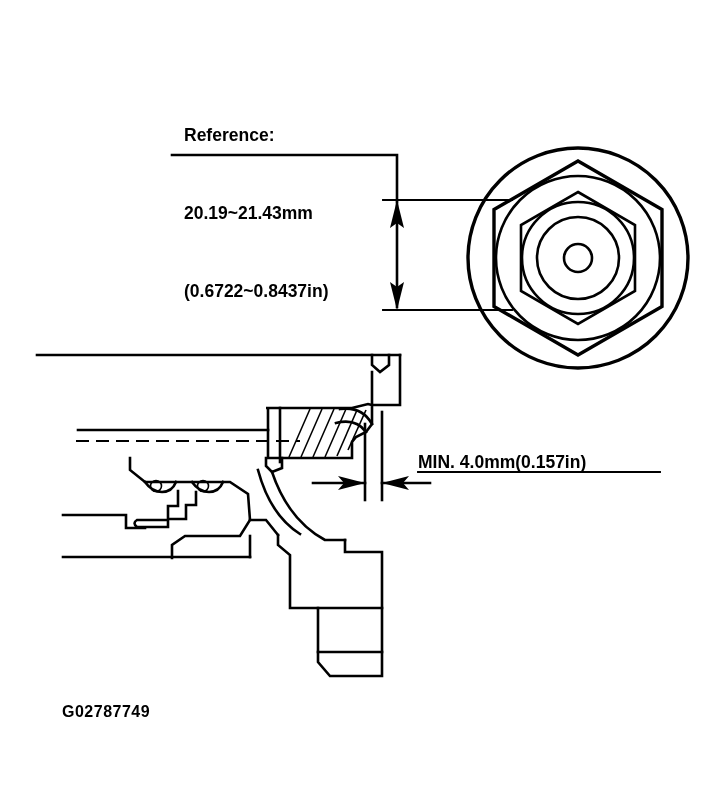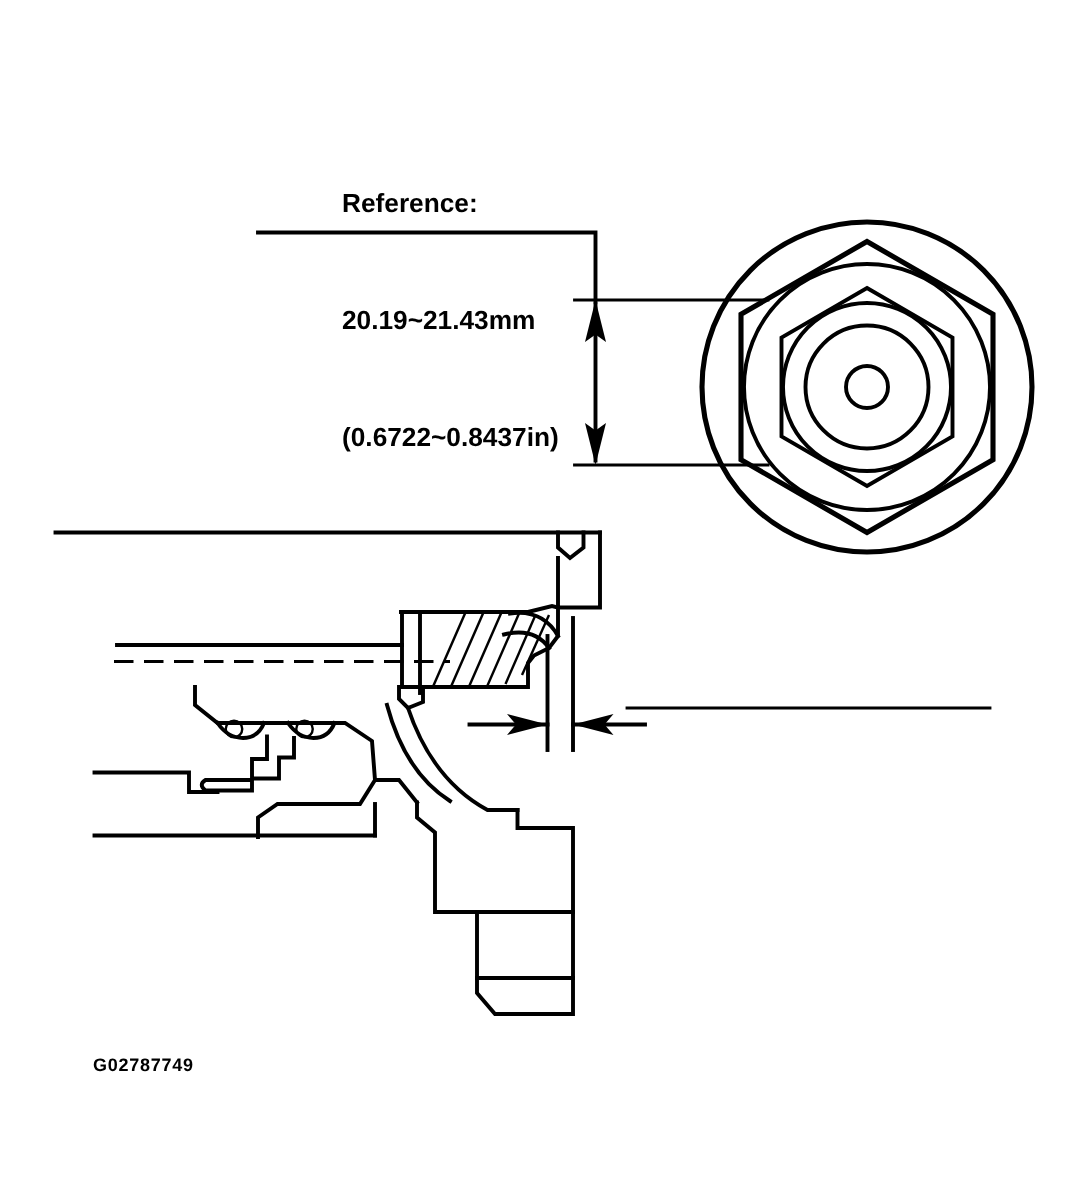--- a/index.html
+++ b/index.html
@@ -69,31 +69,30 @@
     font-family: "Liberation Sans", sans-serif;
     font-weight: bold;
     white-space: pre;
     letter-spacing: 0px;
   }
   .ref-block {
     left: 184px;
     top: 70px;
     font-size: 17.5px;
     line-height: 26px;
-    margin-left: 44px;
   }
   .min-label {
     left: 418px;
     top: 452px;
     font-size: 17.5px;
   }
   .fig-id {
     left: 62px;
     top: 703px;
-    font-size: 12px;
+    font-size: 16px;
     font-weight: bold;
     letter-spacing: 0.5px;
   }
 </style>
 </head>
 <body>
 
 <div id="diagram-root">
 
   <svg id="drawing" viewBox="0 0 721 802">
@@ -190,16 +189,17 @@
     </g>
 
   </svg>
 
   <div class="txt ref-block">
     <div>Reference:</div>
     <div>20.19~21.43mm</div>
     <div>(0.6722~0.8437in)</div>
   </div>
 
+  <div class="txt min-label">MIN. 4.0mm(0.157in)</div>
 
   <div class="txt fig-id">G02787749</div>
 
 </div>
 
 </body></html>

